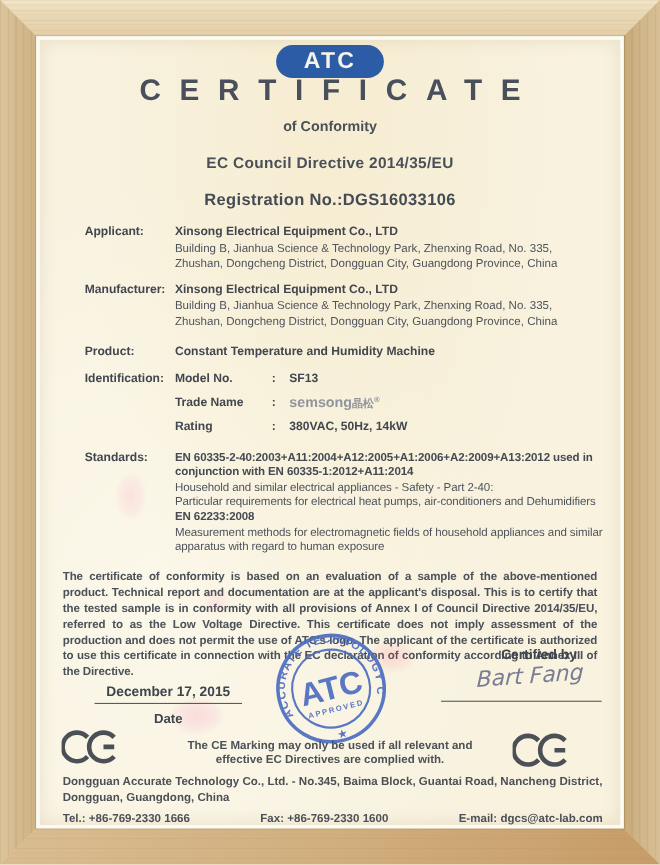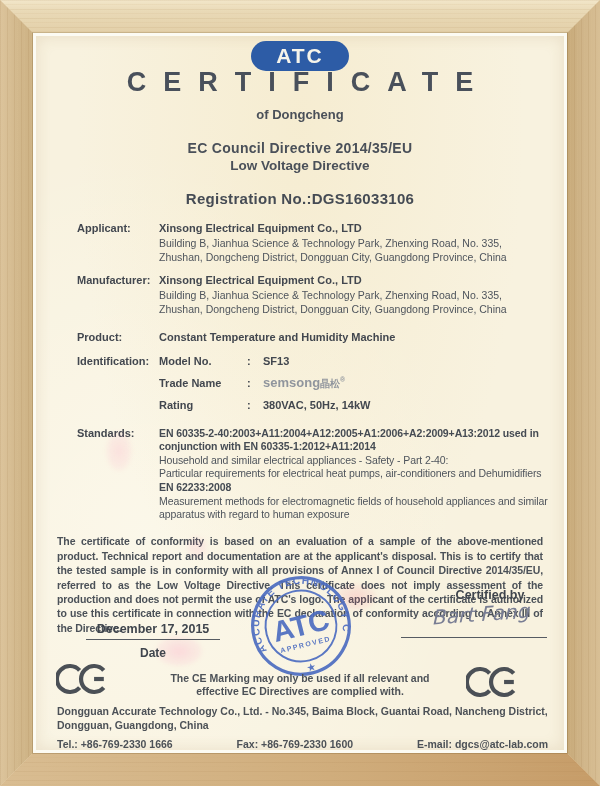--- a/index.html
+++ b/index.html
@@ -104,23 +104,22 @@
   <div class="smudge" style="left:70px;top:395px;width:26px;height:40px;background:radial-gradient(rgba(255,110,170,.16),rgba(255,110,170,0));"></div>
   <div class="smudge" style="left:300px;top:548px;width:40px;height:26px;background:radial-gradient(rgba(255,90,120,.18),rgba(255,90,120,0));"></div>
   <div class="smudge" style="left:150px;top:500px;width:22px;height:22px;background:radial-gradient(rgba(255,120,180,.14),rgba(255,120,180,0));"></div>
 
   <div class="logo-pill">
     <span>ATC</span>
   </div>
   <div class="cert-title">
     <span>CERTIFICATE</span>
   </div>
-  <div class="center sub1">of Dongcheng</div>
+  <div class="center sub1">of Conformity</div>
   <div class="center sub2">EC Council Directive 2014/35/EU</div>
-  <div class="center sub3">Low Voltage Directive</div>
   <div class="center reg">Registration No.:DGS16033106</div>
 
   <div class="fields">
 
     <div class="frow">
       <div class="flabel">Applicant:</div>
       <div class="fcontent">
         <div class="fname">Xinsong Electrical Equipment Co., LTD</div>
         <div class="faddr">Building B, Jianhua Science &amp; Technology Park, Zhenxing Road, No. 335, Zhushan, Dongcheng District, Dongguan City, Guangdong Province, China</div>
       </div>

